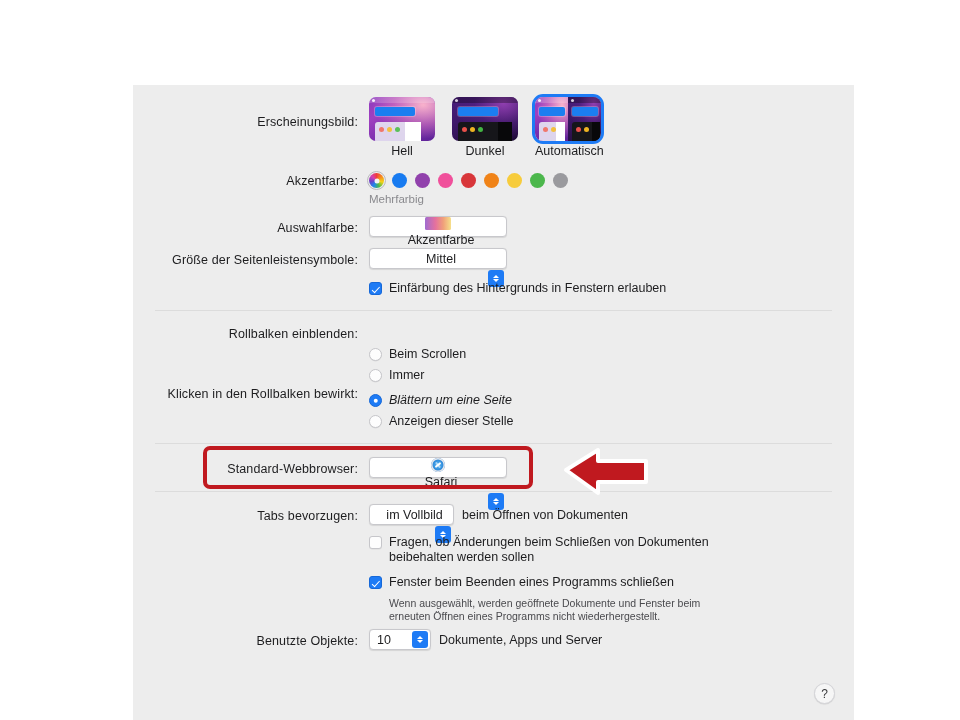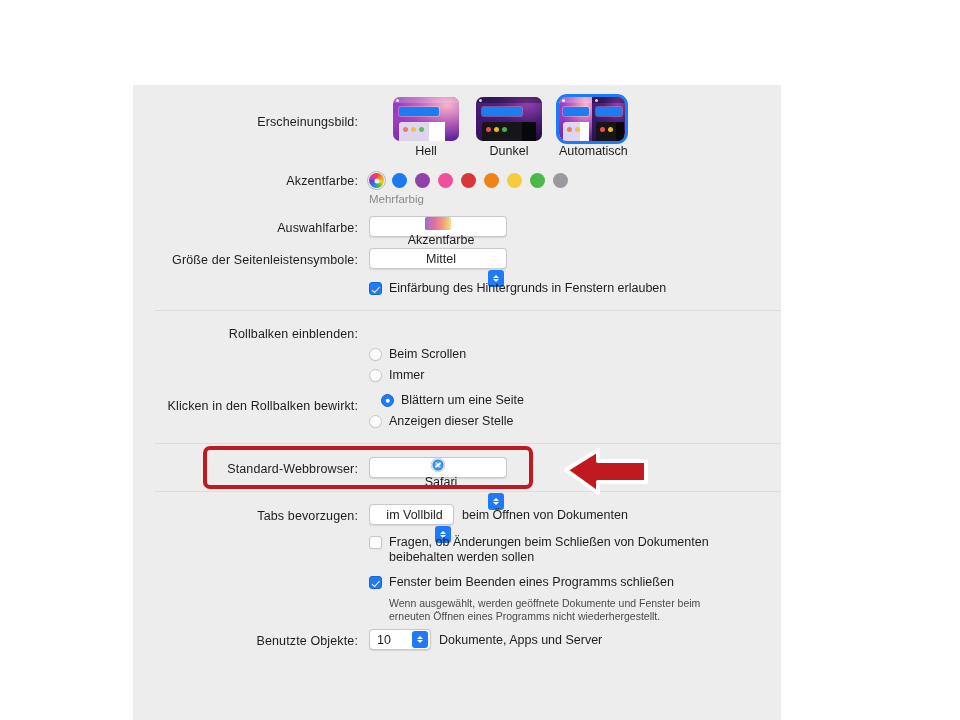--- a/index.html
+++ b/index.html
@@ -6,21 +6,21 @@
     margin: 0;
     padding: 0;
     width: 960px;
     height: 720px;
     background: #ffffff;
     font-family: "Liberation Sans", sans-serif;
     -webkit-font-smoothing: antialiased;
   }
   #stage {
     position: relative;
-    width: 781px;
+    width: 960px;
     height: 720px;
     overflow: hidden;
     background: #ffffff;
   }
 
   
   #panel {
     position: absolute;
     left: 133px;
     top: 85px;
@@ -47,21 +47,20 @@
     right: 496px;       
   }
 
   
   .thumbs {
     position: absolute;
     left: 236px;
     top: 12px;
     display: flex;
     gap: 17px;
-    margin-left: 24px;
   }
   .thumb-item {
     width: 66px;
     text-align: center;
   }
   .thumb {
     position: relative;
     width: 66px;
     height: 44px;
     border-radius: 7px;
@@ -542,23 +541,23 @@
 
     <div class="opt-row" style="position:absolute;left:236px;top:262px;">
       <span class="rb off"></span>
       <span class="opt-label">Beim Scrollen</span>
     </div>
     <div class="opt-row" style="position:absolute;left:236px;top:283px;">
       <span class="rb off"></span>
       <span class="opt-label">Immer</span>
     </div>
 
-    <div class="lbl labelcol" style="top:314px;">Klicken in den Rollbalken bewirkt:</div>
-
-    <div class="opt-row" style="position:absolute;left:248px;top:308px;">
+    <div class="lbl labelcol" style="top:302px;">Klicken in den Rollbalken bewirkt:</div>
+
+    <div class="opt-row" style="position:absolute;left:236px;top:308px;font-style:italic;">
       <span class="rb on"></span>
       <span class="opt-label">Blättern um eine Seite</span>
     </div>
     <div class="opt-row" style="position:absolute;left:236px;top:329px;">
       <span class="rb off"></span>
       <span class="opt-label">Anzeigen dieser Stelle</span>
     </div>
 
     <div class="sep" style="left:22px;top:358px;width:677px;"></div>
 

